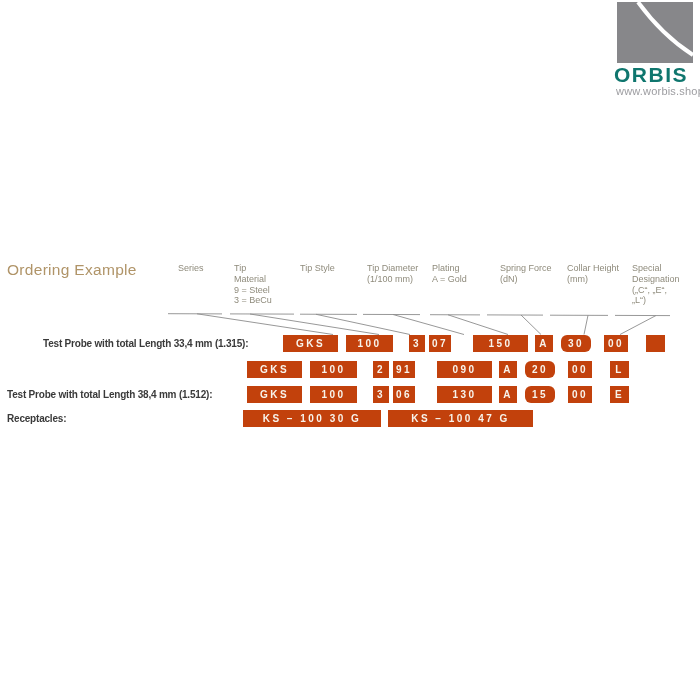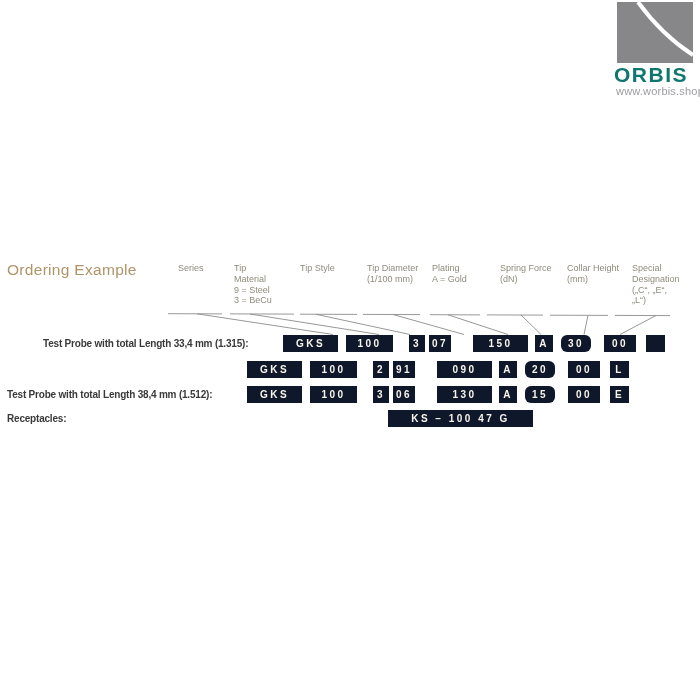--- a/index.html
+++ b/index.html
@@ -22,31 +22,31 @@
   .c4 { left:432px; } .c5 { left:500px; } .c6 { left:567px; } .c7 { left:632px; }
   
   .wires { position:absolute; left:0; top:0; width:700px; height:700px; }
   .wires line { stroke:#8c8c8c; stroke-width:0.9; }
   
   .row-label {
     position:absolute; left:7px; height:17px; line-height:17px;
     font-size:10px; font-weight:bold; letter-spacing:-0.2px; color:#3a3a3a; white-space:nowrap;
   }
   .box {
-    position:absolute; height:17px; line-height:17.5px; background:#0f172a;
+    position:absolute; height:17px; line-height:17.5px; background:#c2410c;
     color:#f8f4ec; font-size:10px; font-weight:bold; letter-spacing:2.5px;
     text-align:center; white-space:nowrap; overflow:hidden;
   }
   
   .r0 { top:335px;margin-left:36px; } .r1 { top:361px; } .r2 { top:386px; } .r3 { top:410px; }
   
   .b0 { left:247px; width:55px; } .b1 { left:310px; width:47px; }
   .b2 { left:373px; width:16px; } .b3 { left:393px; width:22px; }
   .b4 { left:437px; width:55px; } .b5 { left:499px; width:18px; }
-  .b6 { left:525px; width:30px;border-radius:6px; } .b7 { left:568px; width:32px; }
+  .b6 { left:525px; width:30px;border-radius:6px; } .b7 { left:568px; width:24px; }
   .b8 { left:610px; width:19px; }
   .w0 { left:243px; width:138px; } .w1 { left:388px; width:145px; }
 </style>
 </head>
 <body>
 
 <div class="page">
 
   <div class="logo-square">
     <svg width="76" height="61" viewBox="0 0 76 61">
@@ -139,15 +139,16 @@
   <div class="box r2 b1">100</div>
   <div class="box r2 b2">3</div>
   <div class="box r2 b3">06</div>
   <div class="box r2 b4">130</div>
   <div class="box r2 b5">A</div>
   <div class="box r2 b6">15</div>
   <div class="box r2 b7">00</div>
   <div class="box r2 b8">E</div>
 
   <div class="row-label r3">Receptacles:</div>
+  <div class="box r3 w0">KS – 100 30 G</div>
   <div class="box r3 w1">KS – 100 47 G</div>
 
 </div>
 
 </body></html>

